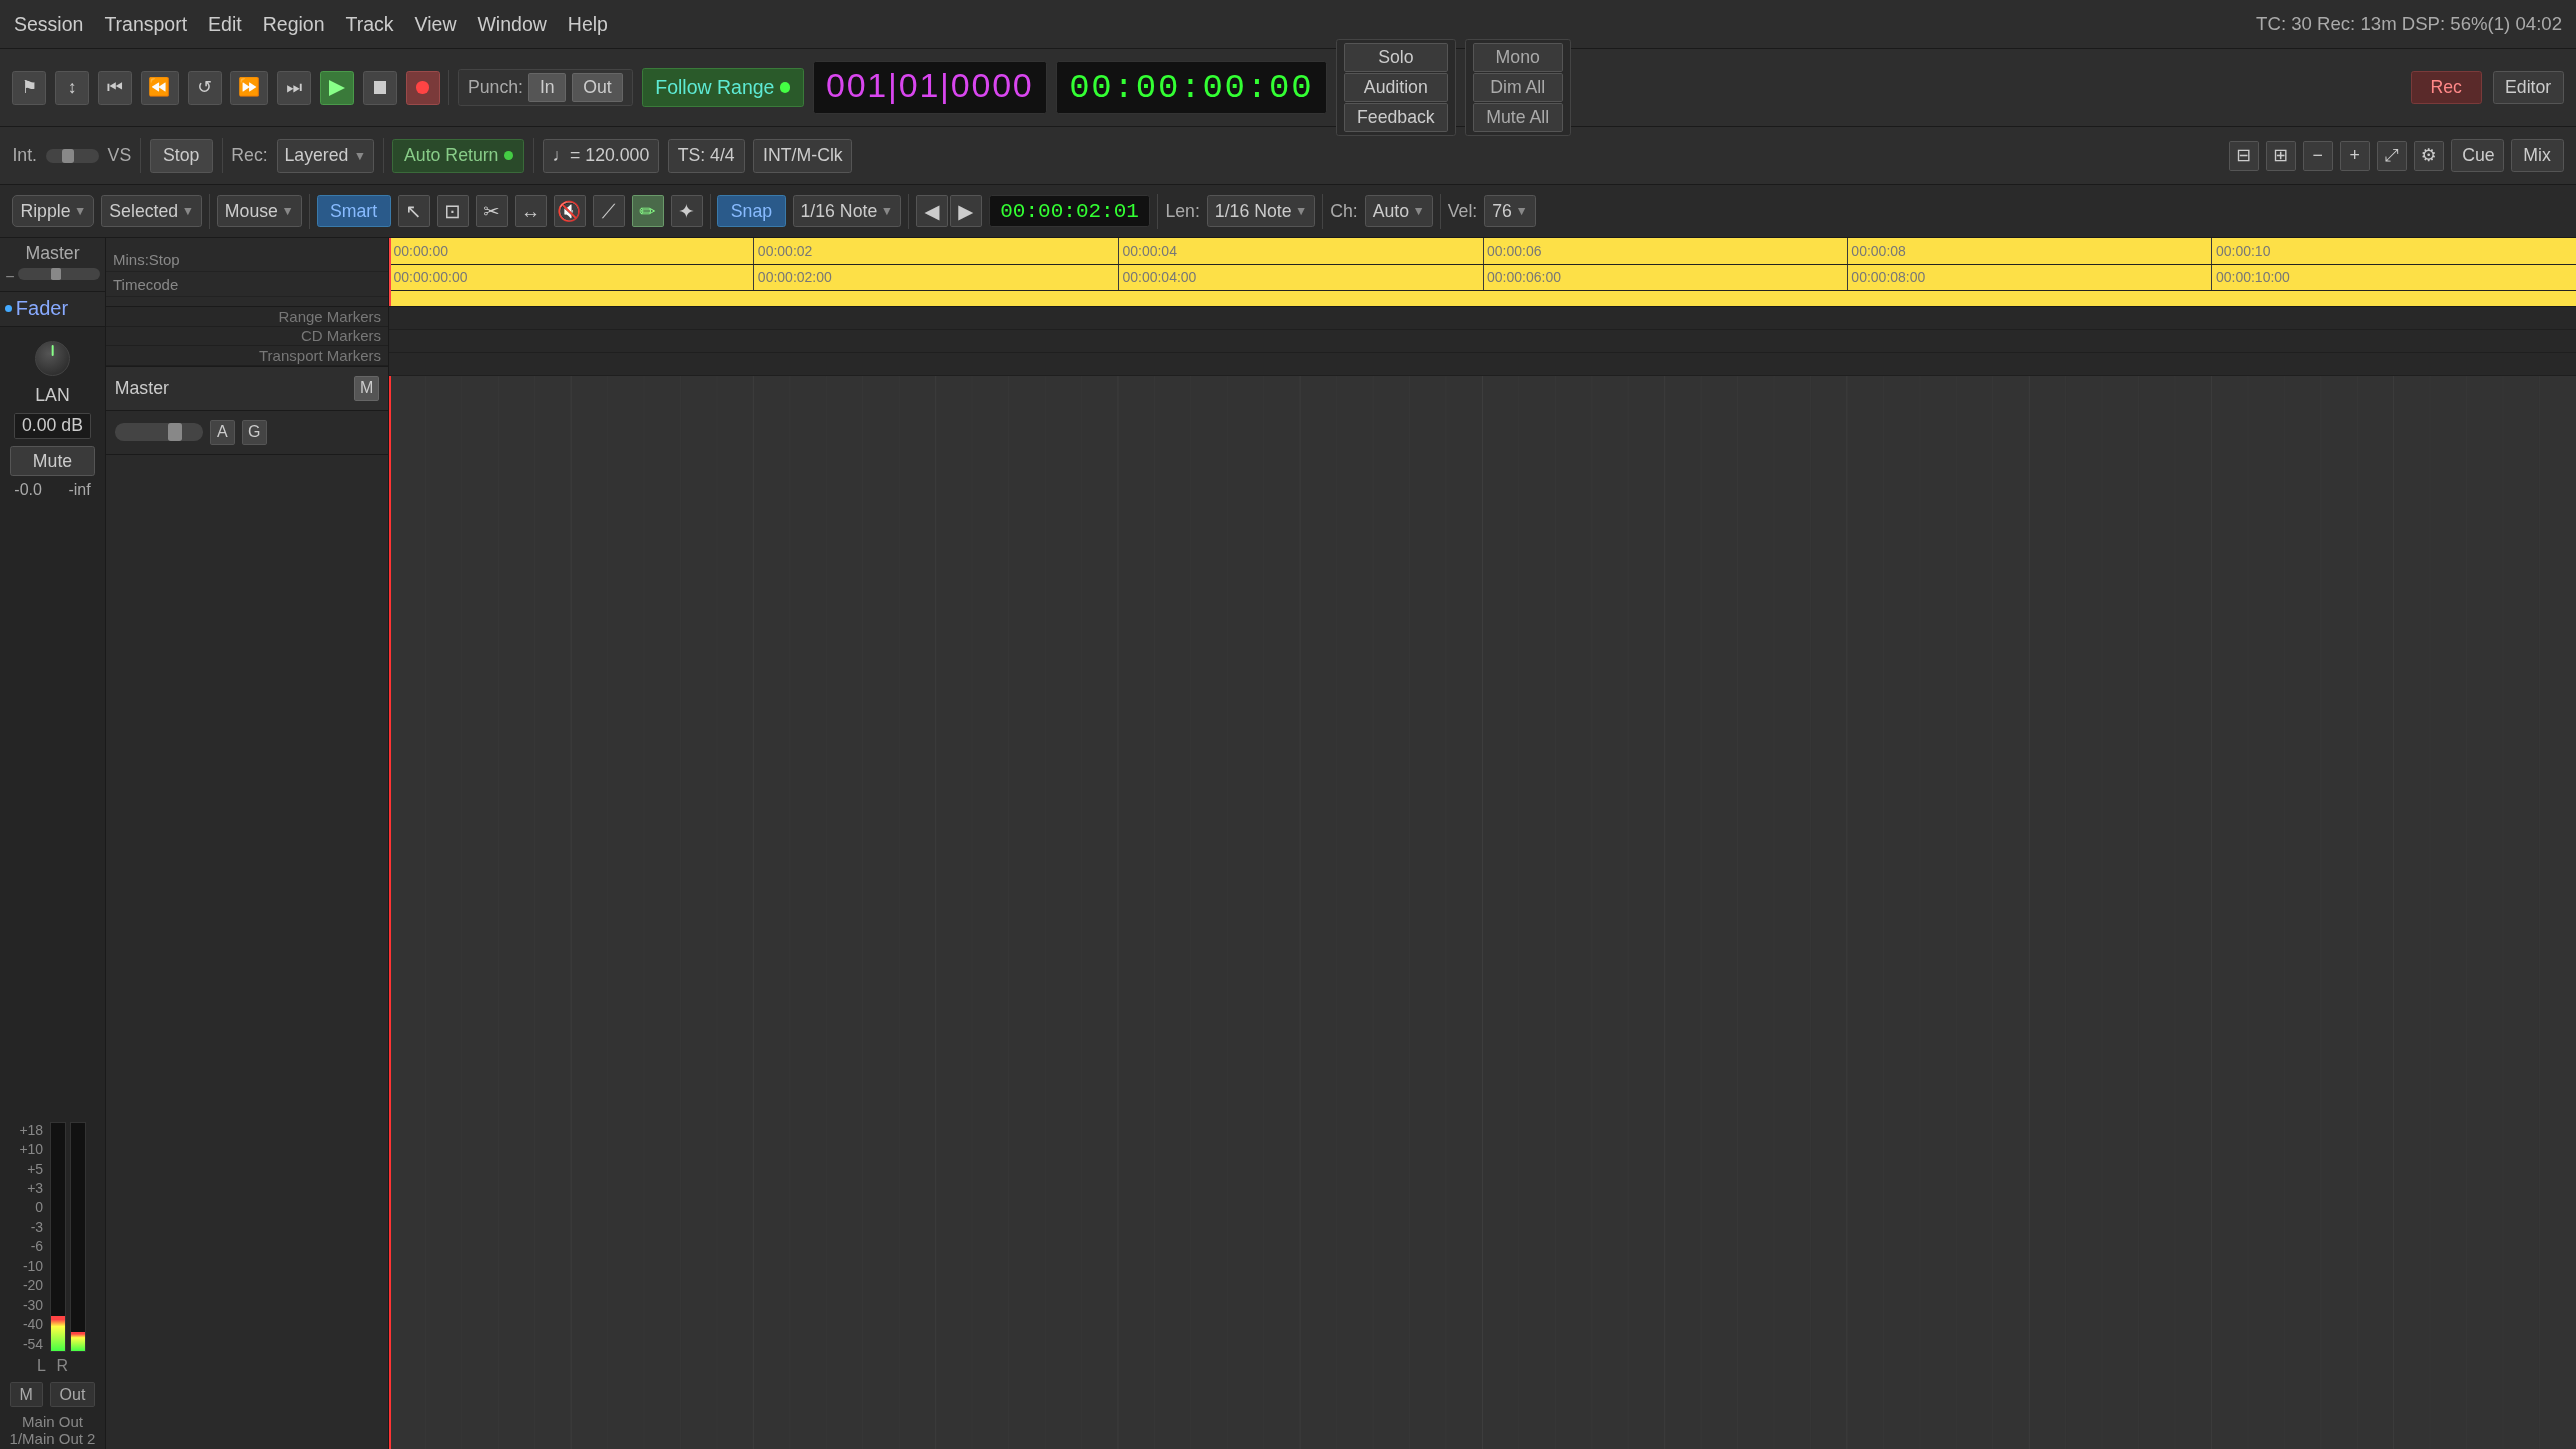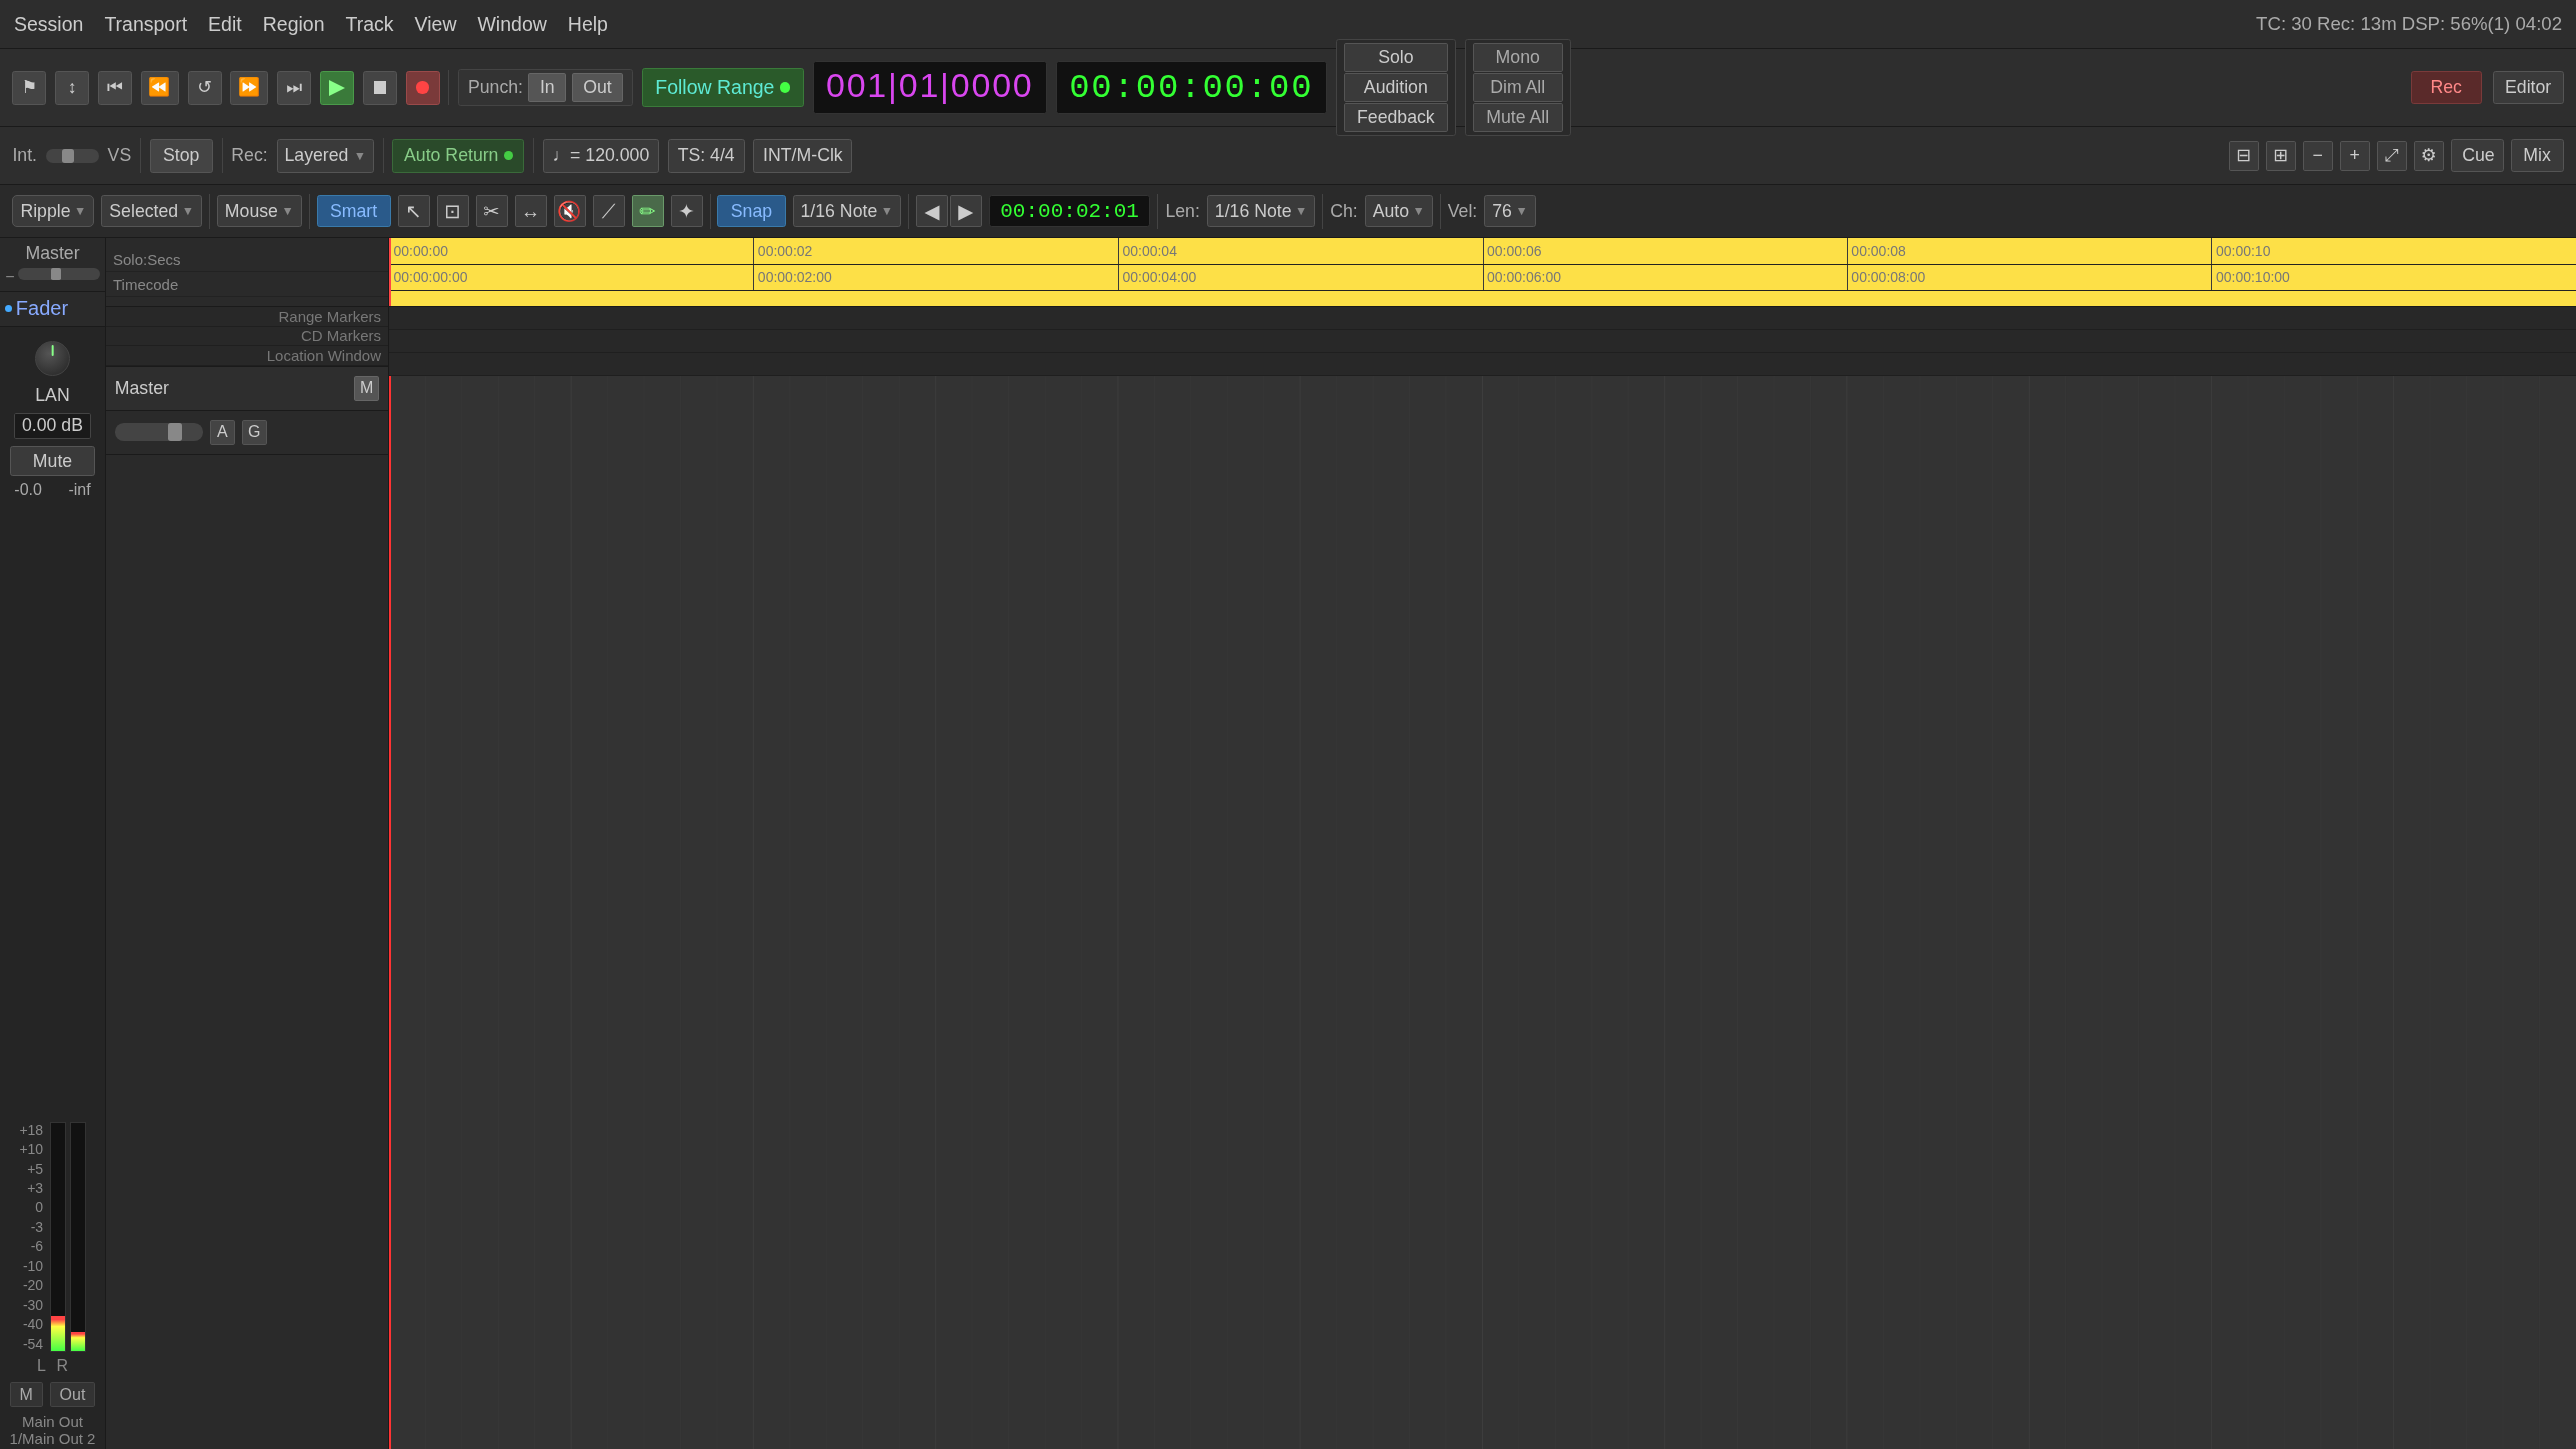--- a/index.html
+++ b/index.html
@@ -1120,36 +1120,36 @@
       </div>
 
       <div id="output-label">Main Out 1/Main Out 2</div>
     </div>
   </div>
 
   <div id="track-list">
 
     <div id="track-headers">
       <div class="ruler-row">
-        <span>Solo:Secs</span>
+        <span>Mins:Stop</span>
       </div>
       <div class="ruler-row">
         <span>Timecode</span>
       </div>
     </div>
 
     <div id="marker-rows">
       <div class="marker-row">
         <span>Range Markers</span>
       </div>
       <div class="marker-row">
         <span>CD Markers</span>
       </div>
       <div class="marker-row">
-        <span>Location Window</span>
+        <span>Transport Markers</span>
       </div>
     </div>
 
     <div id="master-track">
       <span class="track-name">Master</span>
       <button class="track-m-btn">M</button>
     </div>
 
     <div id="master-track2">
       <div class="track-fader">

